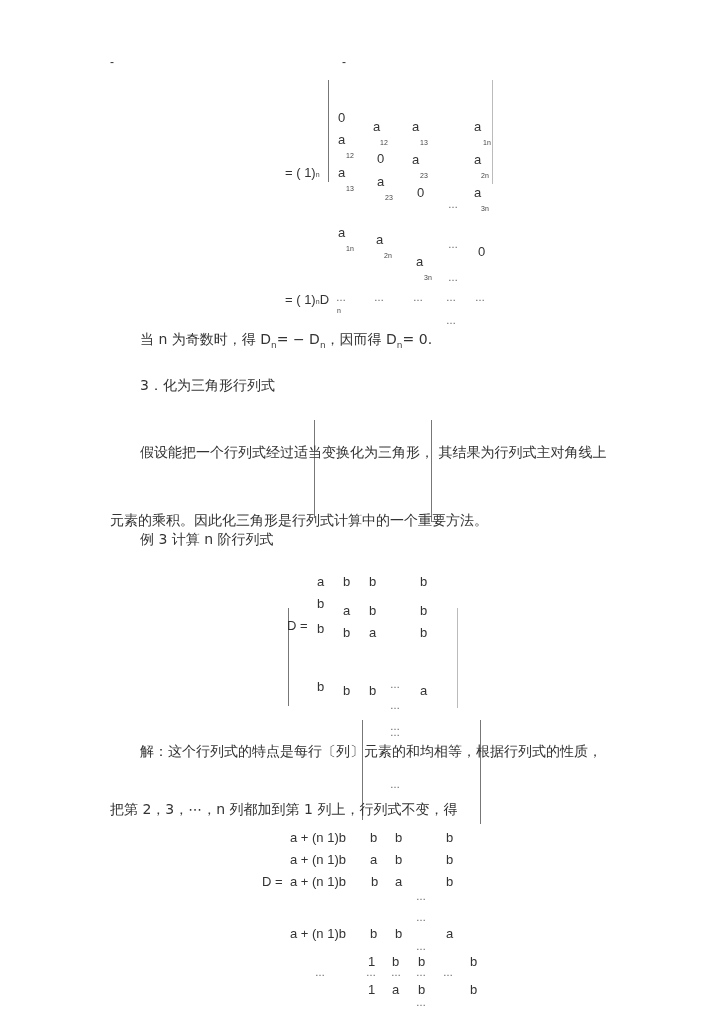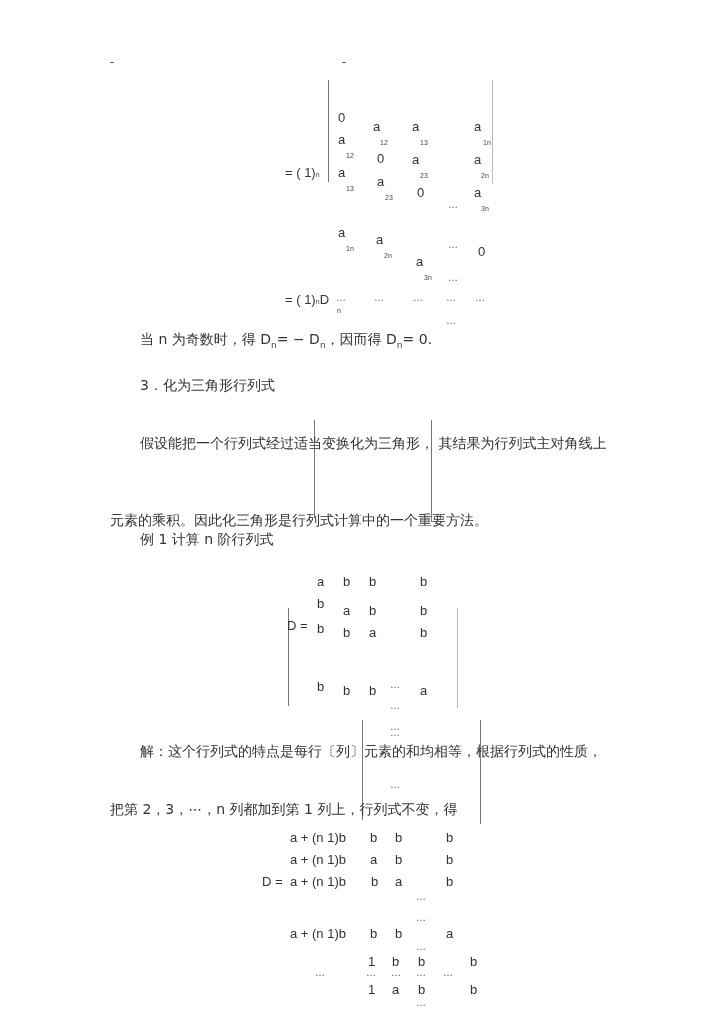--- a/index.html
+++ b/index.html
@@ -72,24 +72,24 @@
 </div>
 
 <div class="t cn" style="left:140px;top:332px;">
   <span>当 n 为奇数时，得 D</span><sub class="s" style="font-size:9px">n</sub><span>= − D</span><sub class="s" style="font-size:9px">n</sub><span>，因而得 D</span><sub class="s" style="font-size:9px">n</sub><span>= 0.</span>
 </div>
 
 <div class="t cn" style="left:140px;top:378px;text-align:center;">3．化为三角形行列式</div>
 
 <div class="vbar" style="left:314px;top:420px;height:98px;"></div>
 <div class="vbar" style="left:431px;top:420px;height:102px;"></div>
-<div class="t cn" style="left:140px;top:436px;">假设能把一个行列式经过适当变换化为三角形，  其结果为行列式主对角线上</div>
+<div class="t cn" style="left:140px;top:445px;">假设能把一个行列式经过适当变换化为三角形，  其结果为行列式主对角线上</div>
 <div class="t cn" style="left:110px;top:473px;margin-top:40px;">元素的乘积。因此化三角形是行列式计算中的一个重要方法。</div>
 
-<div class="t cn" style="left:140px;top:532px;">例 1   计算 n 阶行列式</div>
+<div class="t cn" style="left:140px;top:532px;">例 3   计算 n 阶行列式</div>
 
 <div>
   <div class="vbar" style="left:288px;top:608px;height:98px;"></div>
   <div class="vbar light" style="left:457px;top:608px;height:100px;"></div>
   <div class="t m" style="left:287px;top:619px;">D =</div>
 
   <div class="t m" style="left:317px;top:575px;">a</div>
   <div class="t m" style="left:343px;top:575px;">b</div>
   <div class="t m" style="left:369px;top:575px;">b</div>
   <div class="t m" style="left:420px;top:575px;">b</div>

